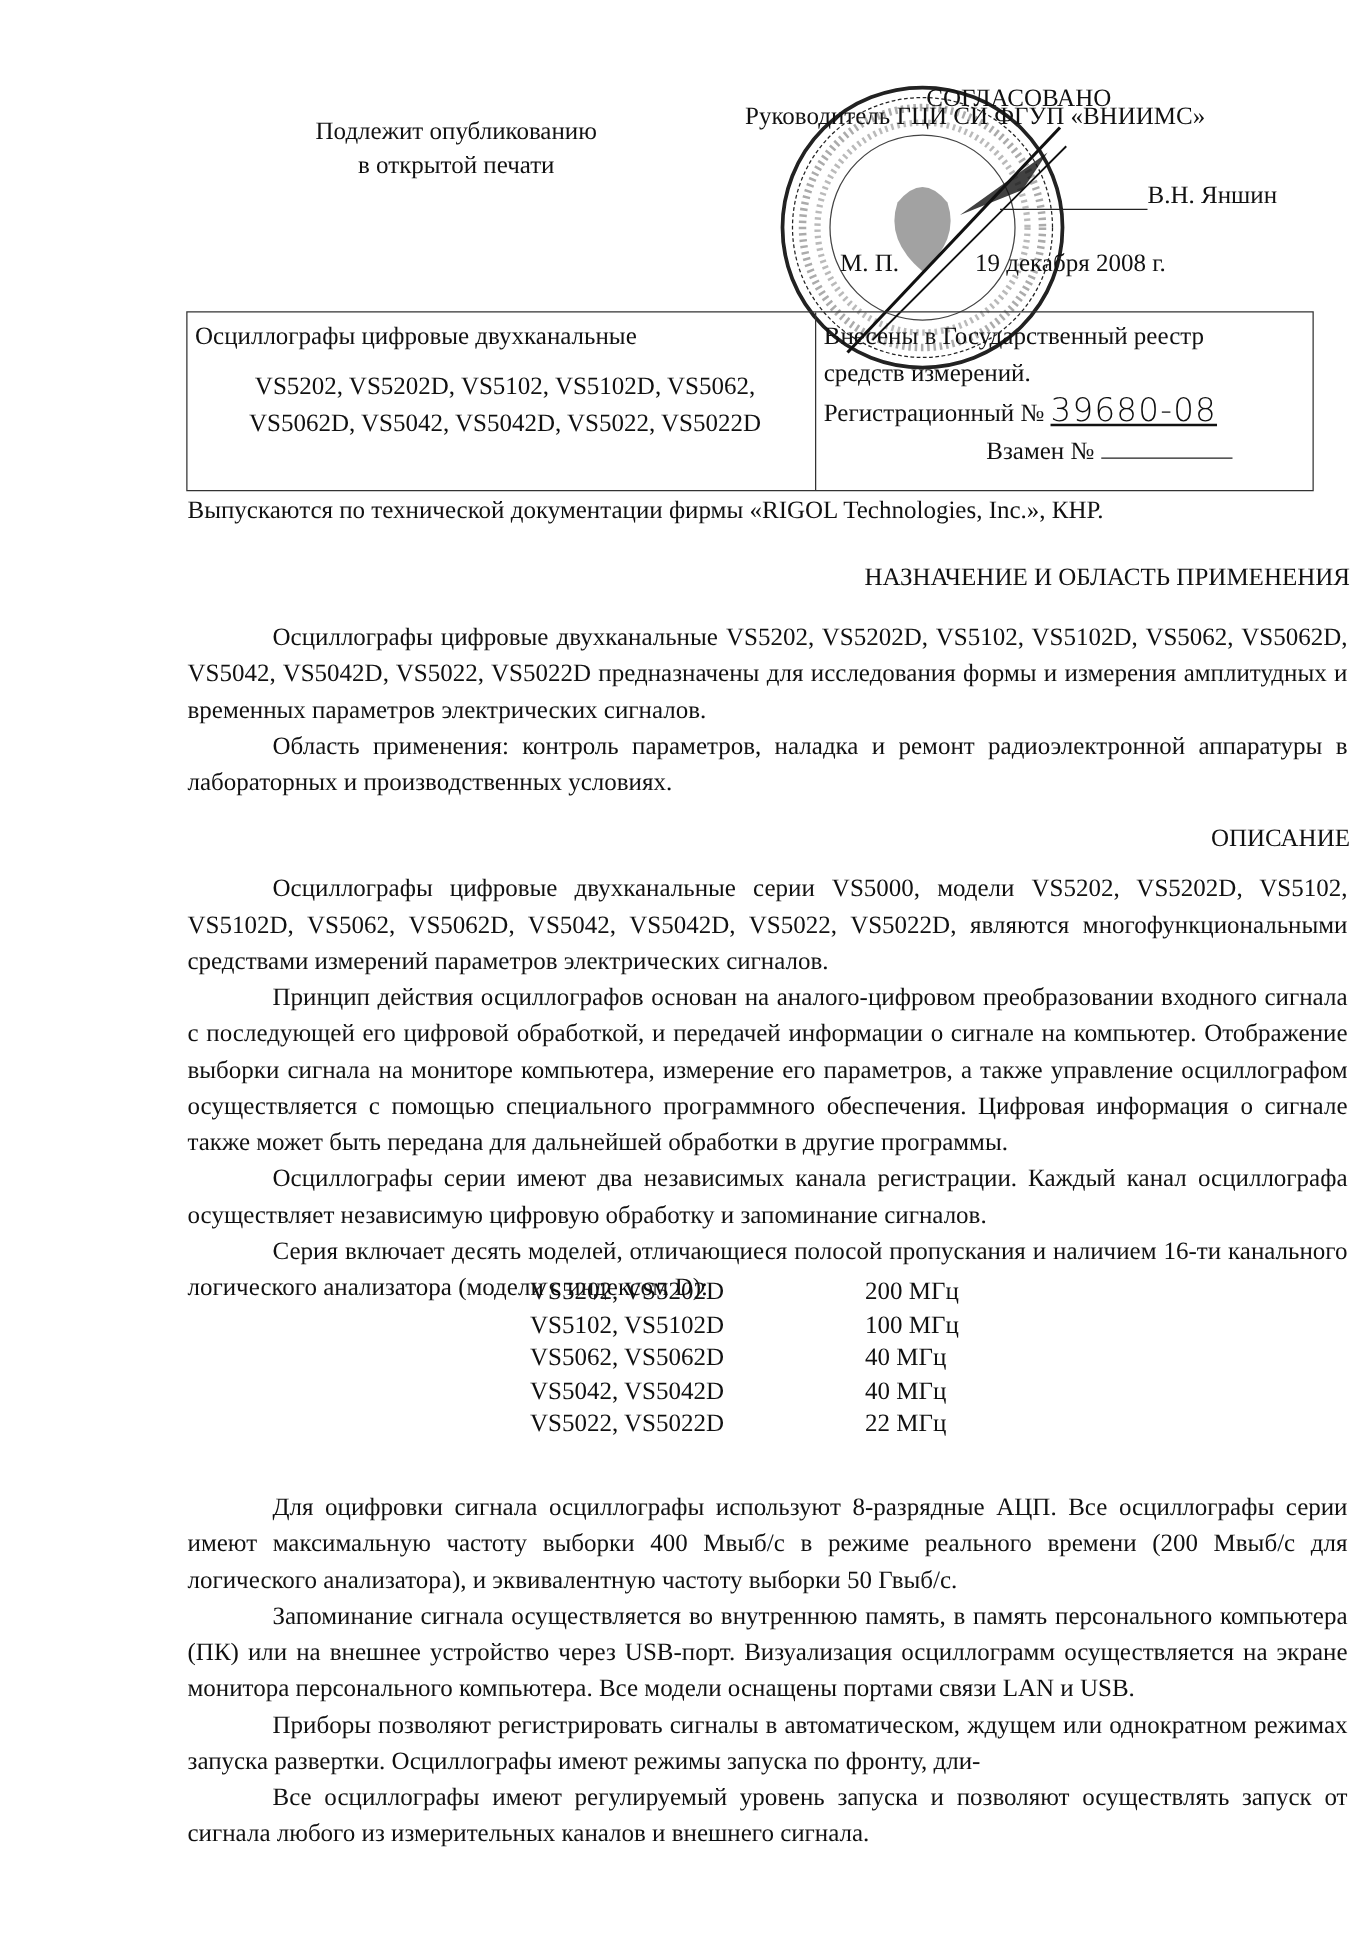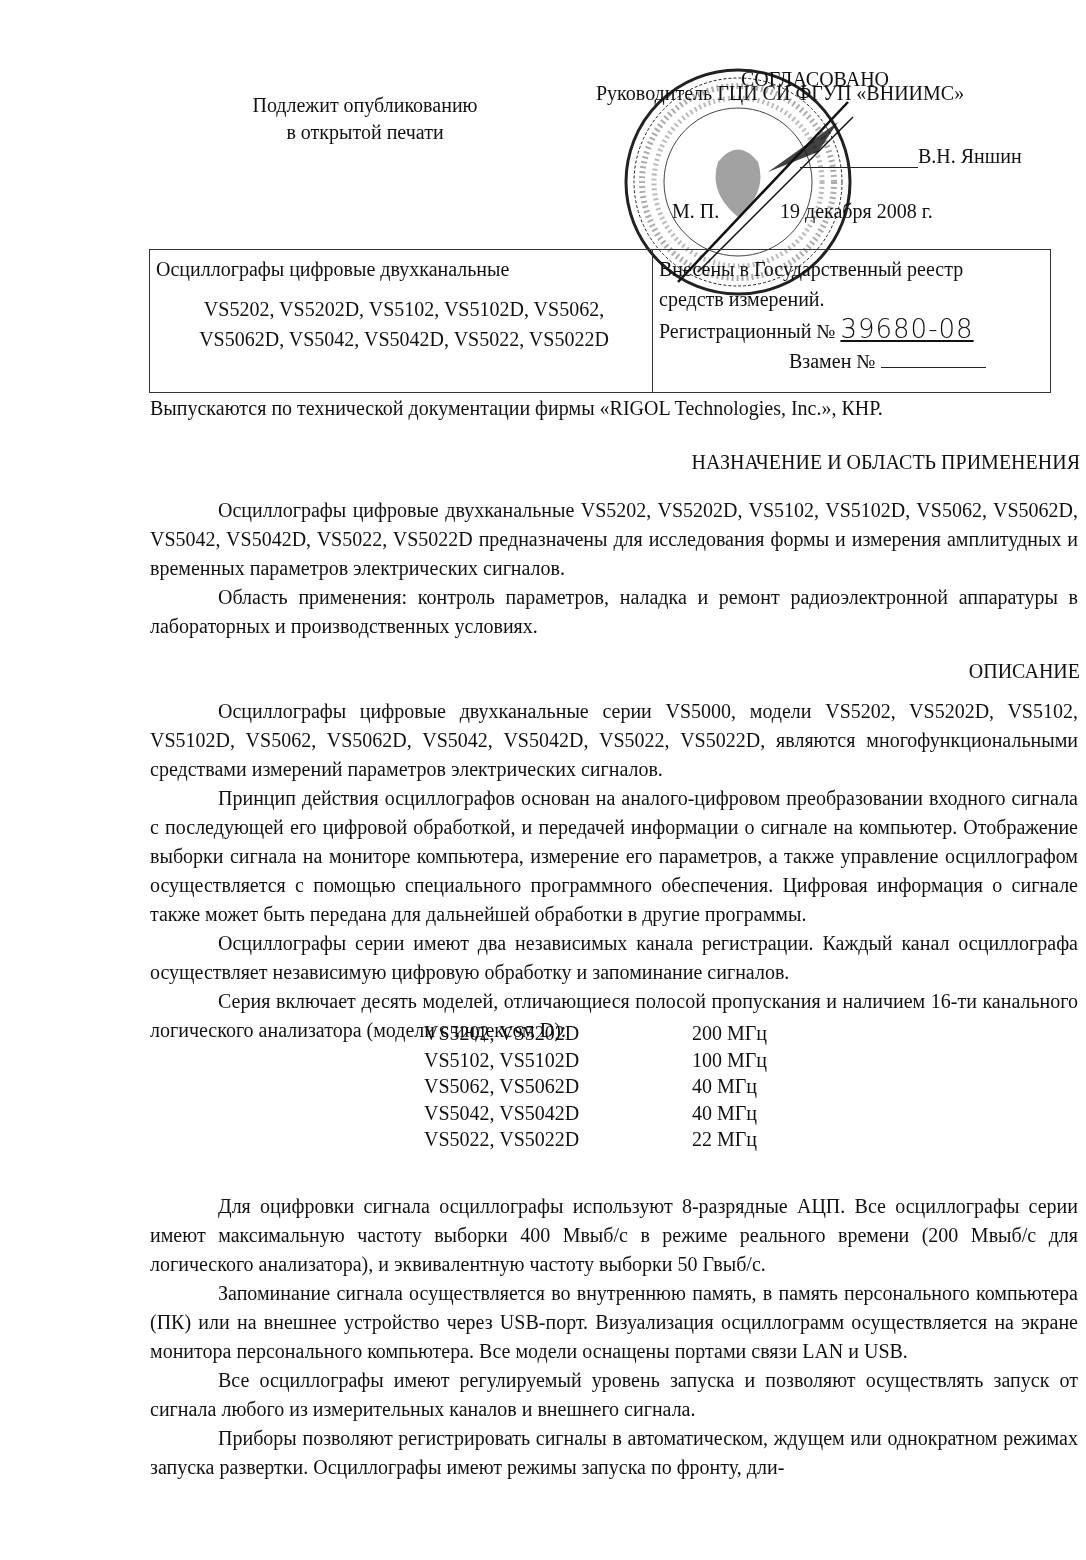--- a/index.html
+++ b/index.html
@@ -118,15 +118,15 @@
     </div>
   <div class="row">
       <span class="m">VS5022, VS5022D</span>
       <span>22 МГц</span>
     </div>
 </div>
 
 <div class="abs para" style="top:1192px;">
   <p>Для оцифровки сигнала осциллографы используют 8-разрядные АЦП. Все осциллографы серии имеют максимальную частоту выборки 400 Мвыб/с в режиме реального времени (200 Мвыб/с для логического анализатора), и эквивалентную частоту выборки 50 Гвыб/с.</p>
   <p>Запоминание сигнала осуществляется во внутреннюю память, в память персонального компьютера (ПК) или на внешнее устройство через USB-порт. Визуализация осциллограмм осуществляется на экране монитора персонального компьютера. Все модели оснащены портами связи LAN и USB.</p>
+  <p>Приборы позволяют регистрировать сигналы в автоматическом, ждущем или однократном режимах запуска развертки. Осциллографы имеют режимы запуска по фронту, дли-</p>
   <p>Все осциллографы имеют регулируемый уровень запуска и позволяют осуществлять запуск от сигнала любого из измерительных каналов и внешнего сигнала.</p>
-  <p>Приборы позволяют регистрировать сигналы в автоматическом, ждущем или однократном режимах запуска развертки. Осциллографы имеют режимы запуска по фронту, дли-</p>
 </div>
 
 </body></html>

